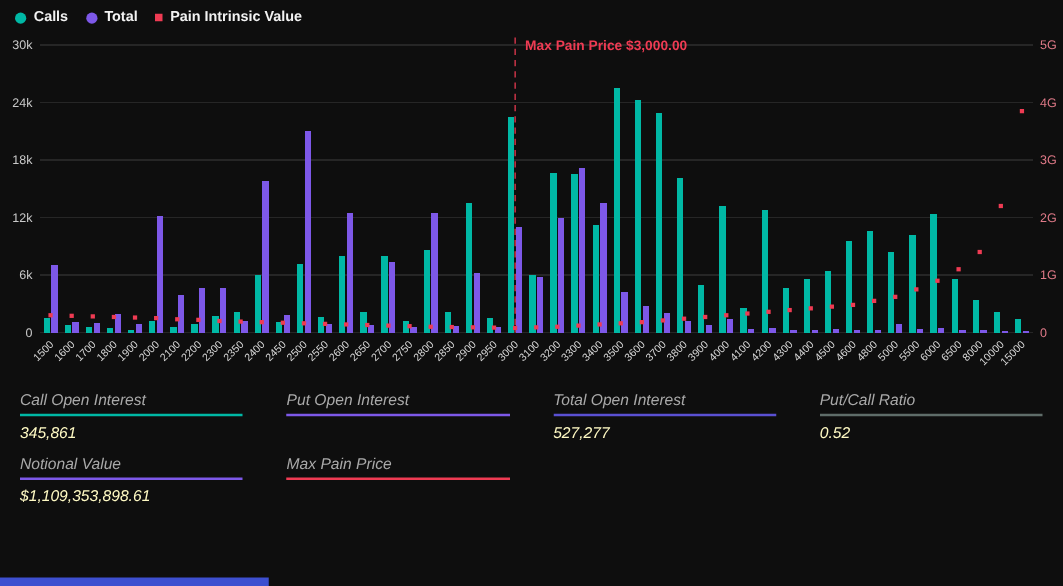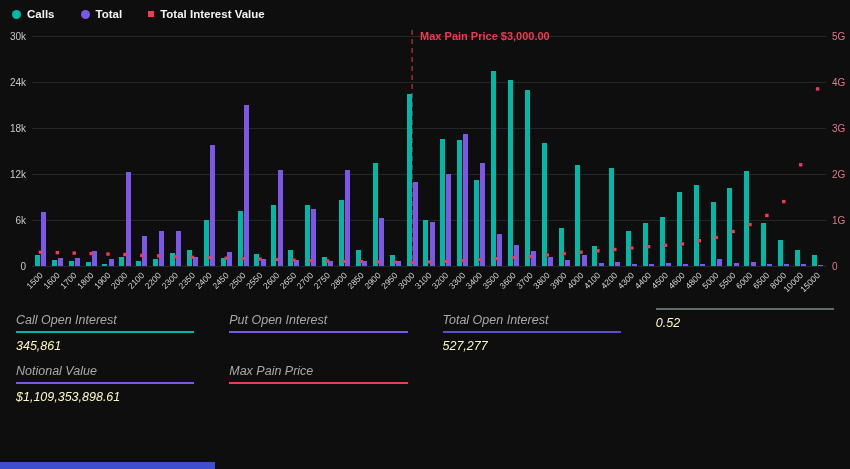--- a/index.html
+++ b/index.html
@@ -1,19 +1,19 @@
 <!DOCTYPE html>
 <html><head>
 <meta charset="utf-8">
 <style>
   html,body{margin:0;padding:0;background:#0e0e0e;width:850px;height:469px;overflow:hidden;
     font-family:"Liberation Sans",sans-serif;-webkit-font-smoothing:antialiased;}
   .app{position:relative;width:850px;height:469px;background:#0e0e0e;}
   
-  .legend{display:flex;gap:26px;height:24px;padding:2px 12px 0;}
+  .legend{display:flex;gap:14px;height:24px;padding:2px 12px 0;}
   .legend-item{display:flex;align-items:center;gap:6px;cursor:pointer;}
   .legend-dot{width:9px;height:9px;border-radius:50%;display:inline-block;}
   .legend-square{width:6px;height:6px;display:inline-block;}
   .legend-label{font-size:11.5px;font-weight:700;color:#f2f2f2;}
   
   .chart-wrap{width:850px;height:280px;}
   svg text{font-family:"Liberation Sans",sans-serif;}
   
   .stats{display:grid;grid-template-columns:1fr 1fr 1fr 1fr;column-gap:35px;padding:2px 16px 0;font-style:italic;}
   .stat-label{font-size:12.5px;color:#a9a9a9;padding:5px 0 4px;}
@@ -30,21 +30,21 @@
     <div class="legend-item">
       <span class="legend-dot" style="background: rgb(0, 184, 165);"></span>
       <span class="legend-label">Calls</span>
     </div>
     <div class="legend-item">
       <span class="legend-dot" style="background: rgb(125, 88, 232);"></span>
       <span class="legend-label">Total</span>
     </div>
     <div class="legend-item">
       <span class="legend-square" style="background: rgb(239, 59, 83);"></span>
-      <span class="legend-label">Total Interest Value</span>
+      <span class="legend-label">Pain Intrinsic Value</span>
     </div>
   </div>
 
   <div class="chart-wrap">
     <svg id="chart-svg" width="850" height="280">
         <line x1="32" y1="240" x2="826" y2="240" stroke="#262626" stroke-width="1" shape-rendering="crispEdges"></line>
         <text x="26" y="243.5" text-anchor="end" fill="#c9c9c9" font-size="10">0</text>
         <text x="832" y="243.5" fill="#e07a88" font-size="10">0</text>
         <line x1="32" y1="194" x2="826" y2="194" stroke="#262626" stroke-width="1" shape-rendering="crispEdges"></line>
         <text x="26" y="197.5" text-anchor="end" fill="#c9c9c9" font-size="10">6k</text>
@@ -263,20 +263,21 @@
     <div class="stat">
       <div class="stat-label">Put Open Interest</div>
       <div class="stat-rule" style="background: rgb(125, 88, 232);"></div>
     </div>
     <div class="stat">
       <div class="stat-label">Total Open Interest</div>
       <div class="stat-rule" style="background: rgb(90, 80, 210);"></div>
       <div class="stat-value">527,277</div>
     </div>
     <div class="stat">
+      <div class="stat-label">Put/Call Ratio</div>
       <div class="stat-rule" style="background: rgb(95, 109, 105);"></div>
       <div class="stat-value">0.52</div>
     </div>
     <div class="stat">
       <div class="stat-label">Notional Value</div>
       <div class="stat-rule" style="background: rgb(125, 88, 232);"></div>
       <div class="stat-value">$1,109,353,898.61</div>
     </div>
     <div class="stat">
       <div class="stat-label">Max Pain Price</div>

